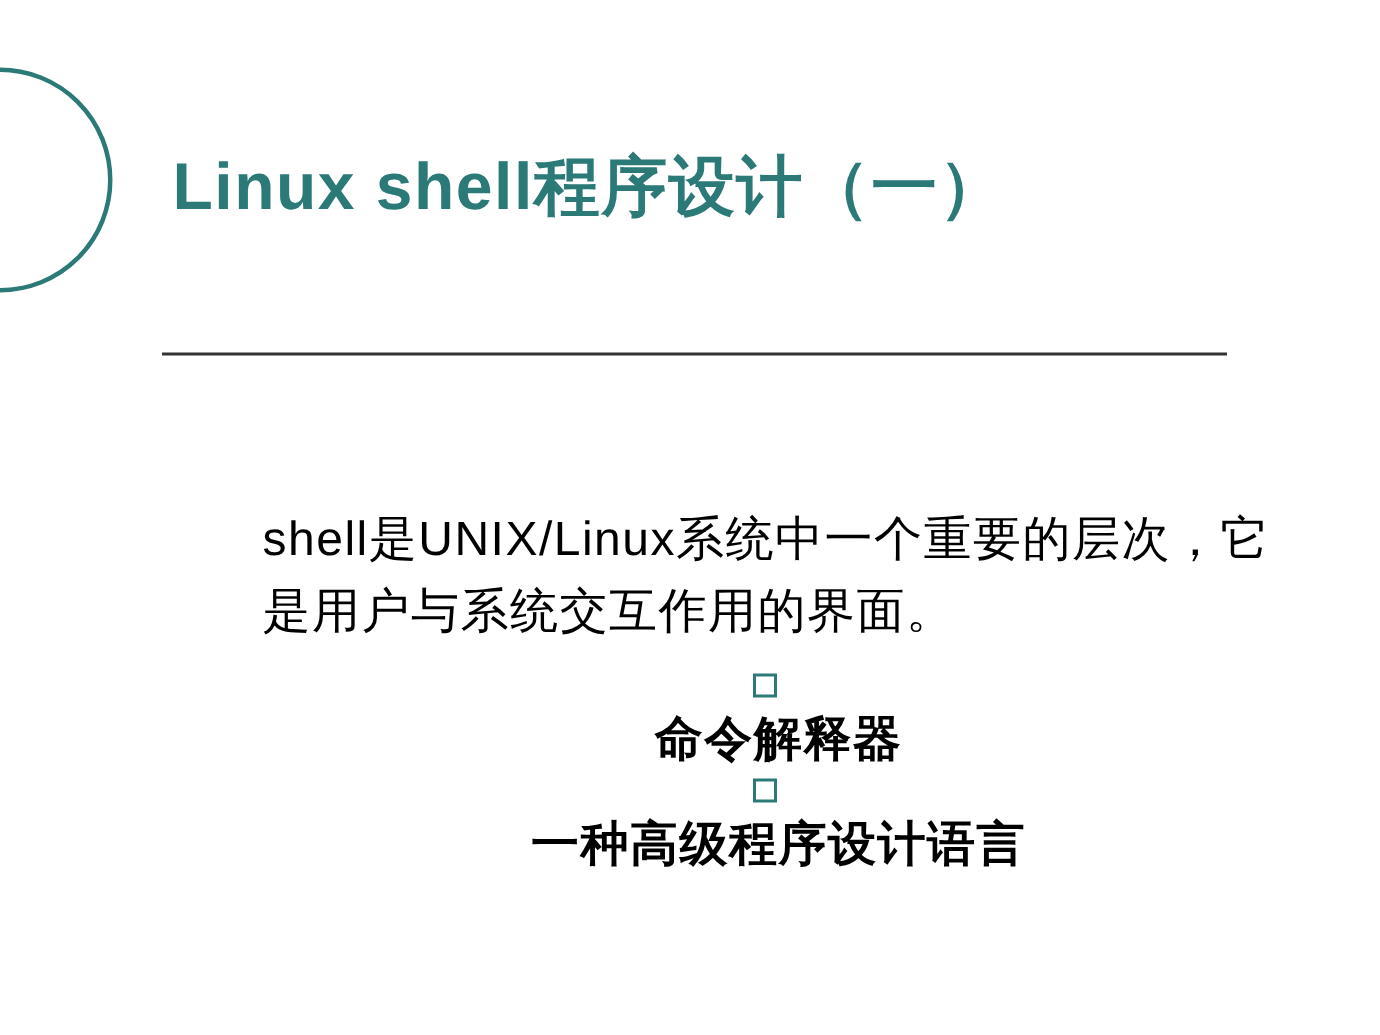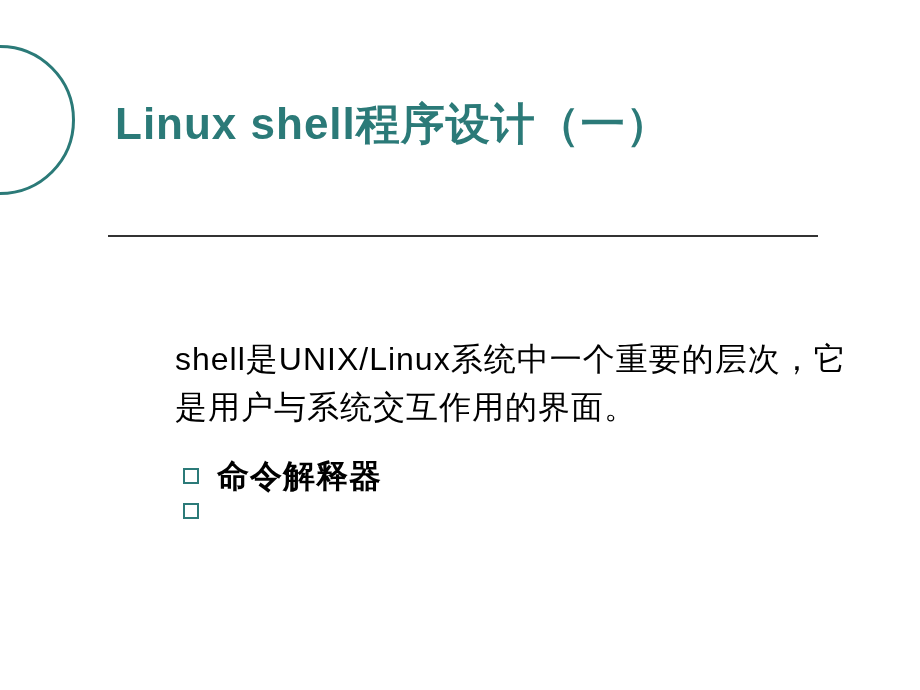--- a/index.html
+++ b/index.html
@@ -69,20 +69,21 @@
     
     .bullet-item {
       display: flex;
       align-items: center;
       font-size: 32px;
       color: #000000;
       font-weight: bold;
       line-height: 1.7;
       margin-left: 8px;
       letter-spacing: 1px;
+      flex-direction: column;
     }
     
     .bullet-square {
       width: 16px;
       height: 16px;
       border: 2px solid #2b7a78;
       margin-right: 18px;
       flex-shrink: 0;
     }
   </style>
@@ -98,15 +99,16 @@
 <div class="content">
   <p class="description">shell是UNIX/Linux系统中一个重要的层次，它是用户与系统交互作用的界面。</p>
 
   <ul class="bullet-list">
     <li class="bullet-item">
       <span class="bullet-square"></span>
       <span>命令解释器</span>
     </li>
     <li class="bullet-item">
       <span class="bullet-square"></span>
+      <span>一种高级程序设计语言</span>
     </li>
   </ul>
 </div>
 
 </body></html>

